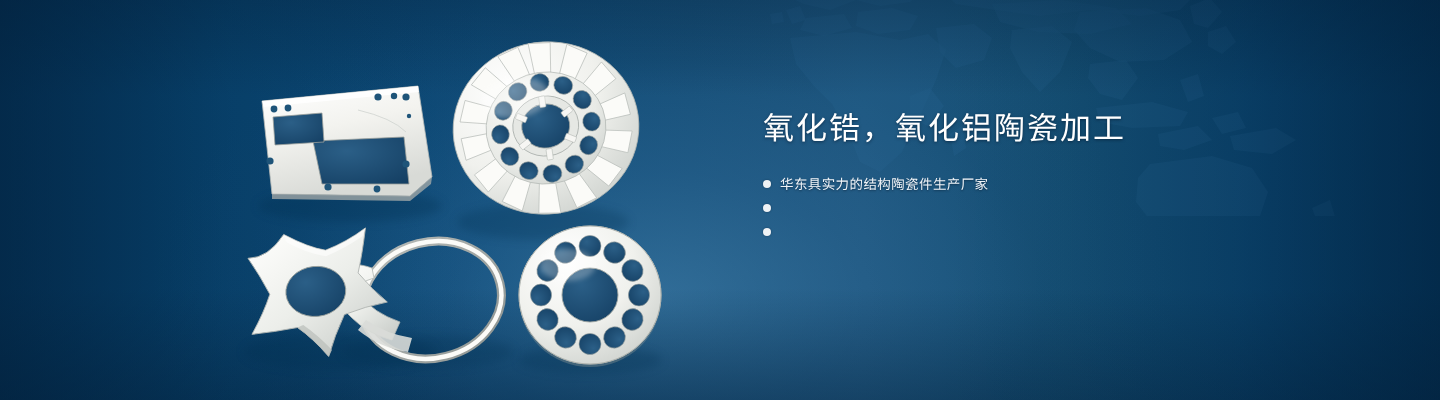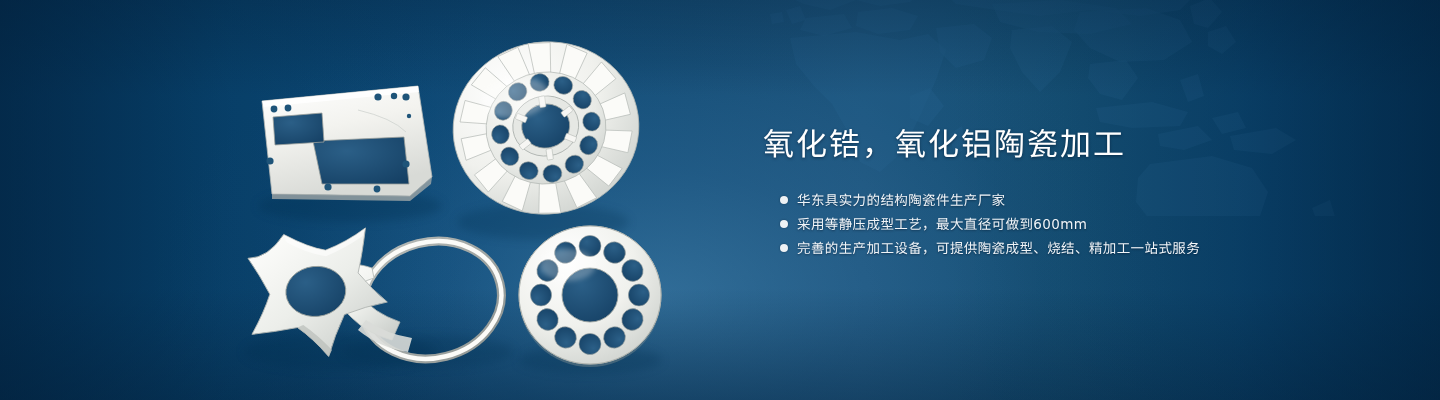--- a/index.html
+++ b/index.html
@@ -36,32 +36,32 @@
     position:absolute;left:760px;top:-24px;width:700px;height:240px;
     opacity:0.40;
   }
   .map svg{display:block;width:100%;height:100%;}
 
   
   .products{position:absolute;left:0;top:0;width:740px;height:400px;}
   .products svg{display:block;width:100%;height:100%;}
 
   
-  .copy{position:absolute;left:763px;top:124px;width:620px;}
+  .copy{position:absolute;left:763px;top:108px;width:620px;}
   .headline{
     margin:0;
     font-size:31px;
     font-weight:400;
     line-height:40px;
     letter-spacing:2px;
     color:#ffffff;
     text-shadow:0 1px 3px rgba(0,18,38,0.55);
     white-space:nowrap;
   }
-  .bullets{list-style:none;margin:17px;padding:0;margin-top:24px;}
+  .bullets{list-style:none;margin:0;padding:0;margin-top:24px;}
   .bullet{
     display:flex;align-items:center;
     height:24px;
     white-space:nowrap;
   }
   .dot{
     flex:0 0 auto;
     width:8px;height:8px;border-radius:50%;
     background:#eef2f5;
     margin-right:9px;
@@ -306,22 +306,20 @@
 
   <div class="copy">
     <h1 class="headline">氧化锆，氧化铝陶瓷加工</h1>
     <ul class="bullets">
       <li class="bullet">
         <span class="dot"></span>
         <span class="btext">华东具实力的结构陶瓷件生产厂家</span>
       </li>
       <li class="bullet">
         <span class="dot"></span>
-        <span class="btext">采用等静压成型工艺，最大直径可做到600mm</span>
       </li>
       <li class="bullet">
         <span class="dot"></span>
-        <span class="btext">完善的生产加工设备，可提供陶瓷成型、烧结、精加工一站式服务</span>
       </li>
     </ul>
   </div>
 
 </div>
 
 </body></html>

